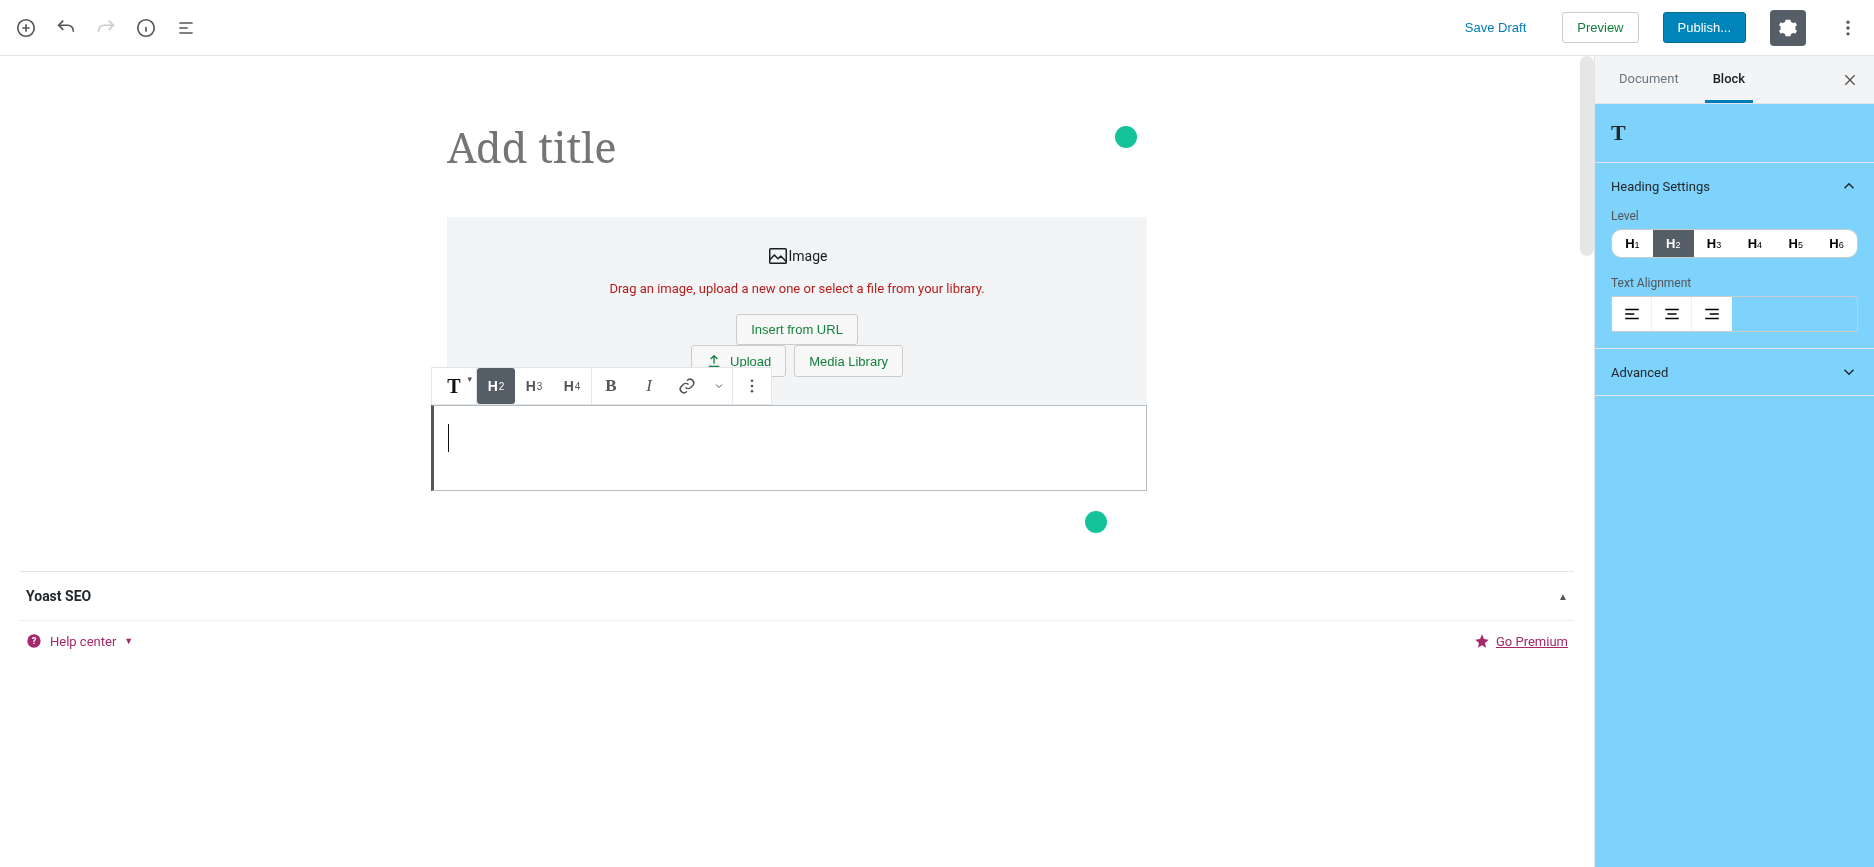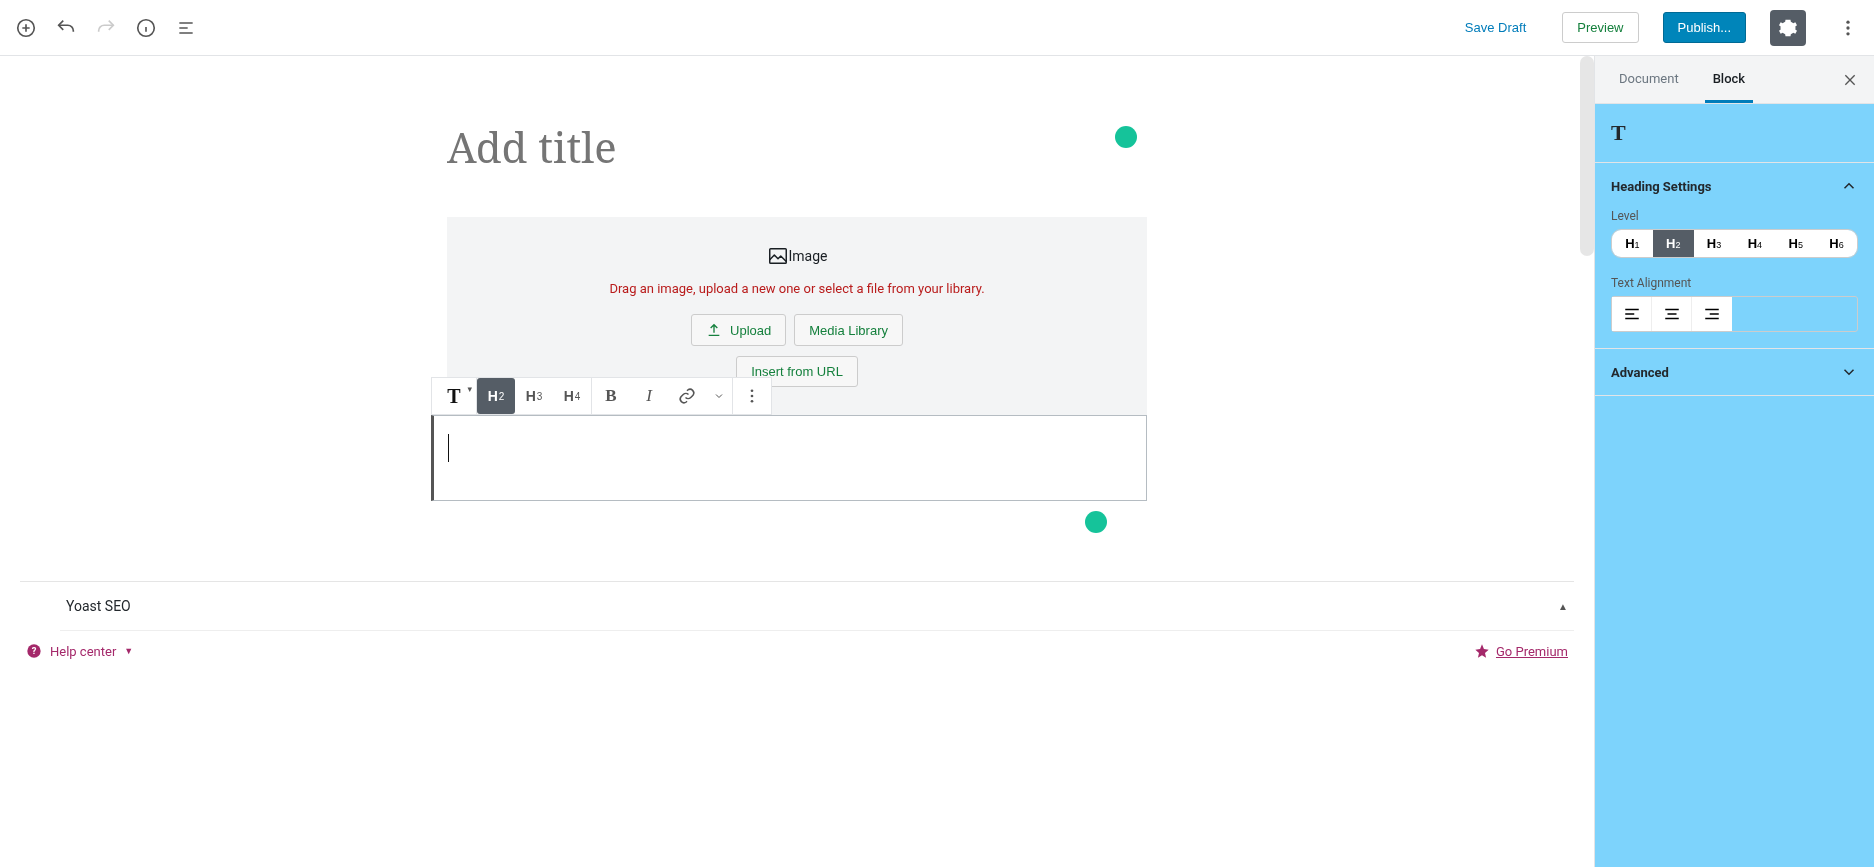--- a/index.html
+++ b/index.html
@@ -36,35 +36,35 @@
 .bt-btn.type-btn::after { content: "▾"; font-size: 9px; color: #555; position: absolute; right: 4px; top: 6px; }
 .bt-btn.h-btn { font-family: Arial, sans-serif; font-weight: bold; font-size: 14px; }
 .bt-btn.h-btn .sub { font-size: 10px; font-weight: normal; margin-left: 1px; }
 .bt-btn.active { background: #555d66; color: #fff; border-radius: 3px; }
 .bt-btn.bold { font-weight: bold; font-family: Georgia, serif; font-size: 17px; }
 .bt-btn.italic { font-style: italic; font-family: Georgia, serif; font-size: 17px; }
 .heading-block { border: 1px solid #b5bcc2; border-left: 3px solid #555; padding: 18px 14px; min-height: 86px; width: calc(100% + 16px); margin-left: -16px; }
 .cursor { display: inline-block; width: 1px; height: 28px; background: #111; animation: blink 1s infinite; }
 @keyframes blink { 50% { opacity: 0; } }
 .yoast-panel { border-top: 1px solid #e5e5e5; margin: 60px 20px 0 20px; }
-.yoast-header { display: flex; justify-content: space-between; align-items: center; padding: 16px 6px; font-size: 14px; font-weight: 400; cursor: pointer; border-bottom: 1px solid #eee; margin-left: 40px; }
+.yoast-header { display: flex; justify-content: space-between; align-items: center; padding: 16px 6px; font-size: 14px; font-weight: 700; cursor: pointer; border-bottom: 1px solid #eee; }
 .yoast-footer { display: flex; justify-content: space-between; align-items: center; padding: 12px 6px; }
 .help-link { color: #a4286a; font-size: 13px; display: flex; align-items: center; gap: 8px; cursor: pointer; }
 .premium-link { color: #a4286a; font-size: 13px; text-decoration: underline; display: flex; align-items: center; gap: 6px; cursor: pointer; }
 .sidebar { width: 280px; border-left: 1px solid #e2e4e7; background: #7dd3fc; overflow-y: auto; }
 .sidebar-tabs { display: flex; align-items: center; border-bottom: 1px solid #e2e4e7; padding: 0 16px; background: #f3f4f5; position: relative; height: 48px; }
 .sb-tab { padding: 14px 8px; font-size: 13px; color: #6c7781; cursor: pointer; border-bottom: 3px solid transparent; margin-right: 18px; }
 .sb-tab.active { color: #191e23; border-bottom-color: #007cba; font-weight: 500; }
 .sb-close { position: absolute; right: 8px; top: 12px; background: none; border: none; cursor: pointer; color: #555; font-size: 18px; padding: 4px 8px; }
 .sb-block-info { padding: 16px; display: flex; gap: 16px; border-bottom: 1px solid #e2e4e7; }
 .sb-block-icon { font-family: Georgia, serif; font-size: 22px; font-weight: bold; width: 24px; }
 .sb-block-title { font-weight: 600; font-size: 13px; margin-bottom: 6px; }
 .sb-block-desc { font-size: 13px; color: #555; line-height: 1.5; }
 .sb-section { border-bottom: 1px solid #e2e4e7; }
-.sb-section-header { display: flex; justify-content: space-between; align-items: center; padding: 14px 16px; font-size: 13px; font-weight: 700; cursor: pointer; }
+.sb-section-header { display: flex; justify-content: space-between; align-items: center; padding: 14px 16px; font-size: 13px; font-weight: 400; cursor: pointer; }
 .sb-section-body { padding: 0 16px 16px; }
 .sb-label { font-size: 12px; color: #555; margin-bottom: 6px; display: block; }
 .level-btns { display: flex; border: 1px solid #ccc; border-radius: 10px; overflow: hidden; }
 .level-btn { flex: 1; padding: 6px 0; text-align: center; background: #fff; border: none; cursor: pointer; font-weight: bold; font-size: 13px; }
 .level-btn .sub { font-size: 9px; font-weight: normal; }
 .level-btn.active { background: #555d66; color: #fff; }
 .align-btns { display: flex; border: 1px solid #ccc; border-radius: 3px; margin-top: 6px; }
 .align-btn { width: 40px; height: 34px; display: flex; align-items: center; justify-content: center; background: #fff; border: none; cursor: pointer; border-right: 1px solid #eee; }
 .align-btn:last-child { border-right: none; }
 svg { display: block; }
@@ -133,31 +133,31 @@
 
       <div class="block-image">
         <div class="block-image-header">
           <svg width="22" height="22" viewBox="0 0 24 24" fill="none" stroke="#191e23" stroke-width="1.6">
               <rect x="3" y="4" width="18" height="16" rx="1"></rect>
               <path d="M3 16l5-5 4 4 3-3 6 6" stroke-linejoin="round"></path>
             </svg>
           <span>Image</span>
         </div>
         <div class="block-image-desc">Drag an image, upload a new one or select a file from your library.</div>
+        <div class="block-image-btns insert-row">
+          <button class="btn">Insert from URL</button>
+        </div>
         <div class="block-image-btns">
           <button class="btn upload-btn">
             <svg width="16" height="16" viewBox="0 0 24 24" fill="none" stroke="currentColor" stroke-width="2">
                 <path d="M12 16V4M7 9l5-5 5 5M4 20h16"></path>
               </svg>
             <span>Upload</span>
           </button>
           <button class="btn">Media Library</button>
-        </div>
-        <div class="block-image-btns insert-row">
-          <button class="btn">Insert from URL</button>
         </div>
       </div>
 
       <div class="heading-block-wrap">
         <div class="block-toolbar">
           <div class="bt-group">
             <button class="bt-btn type-btn">
                 <span class="type-T">T</span>
               </button>
           </div>

